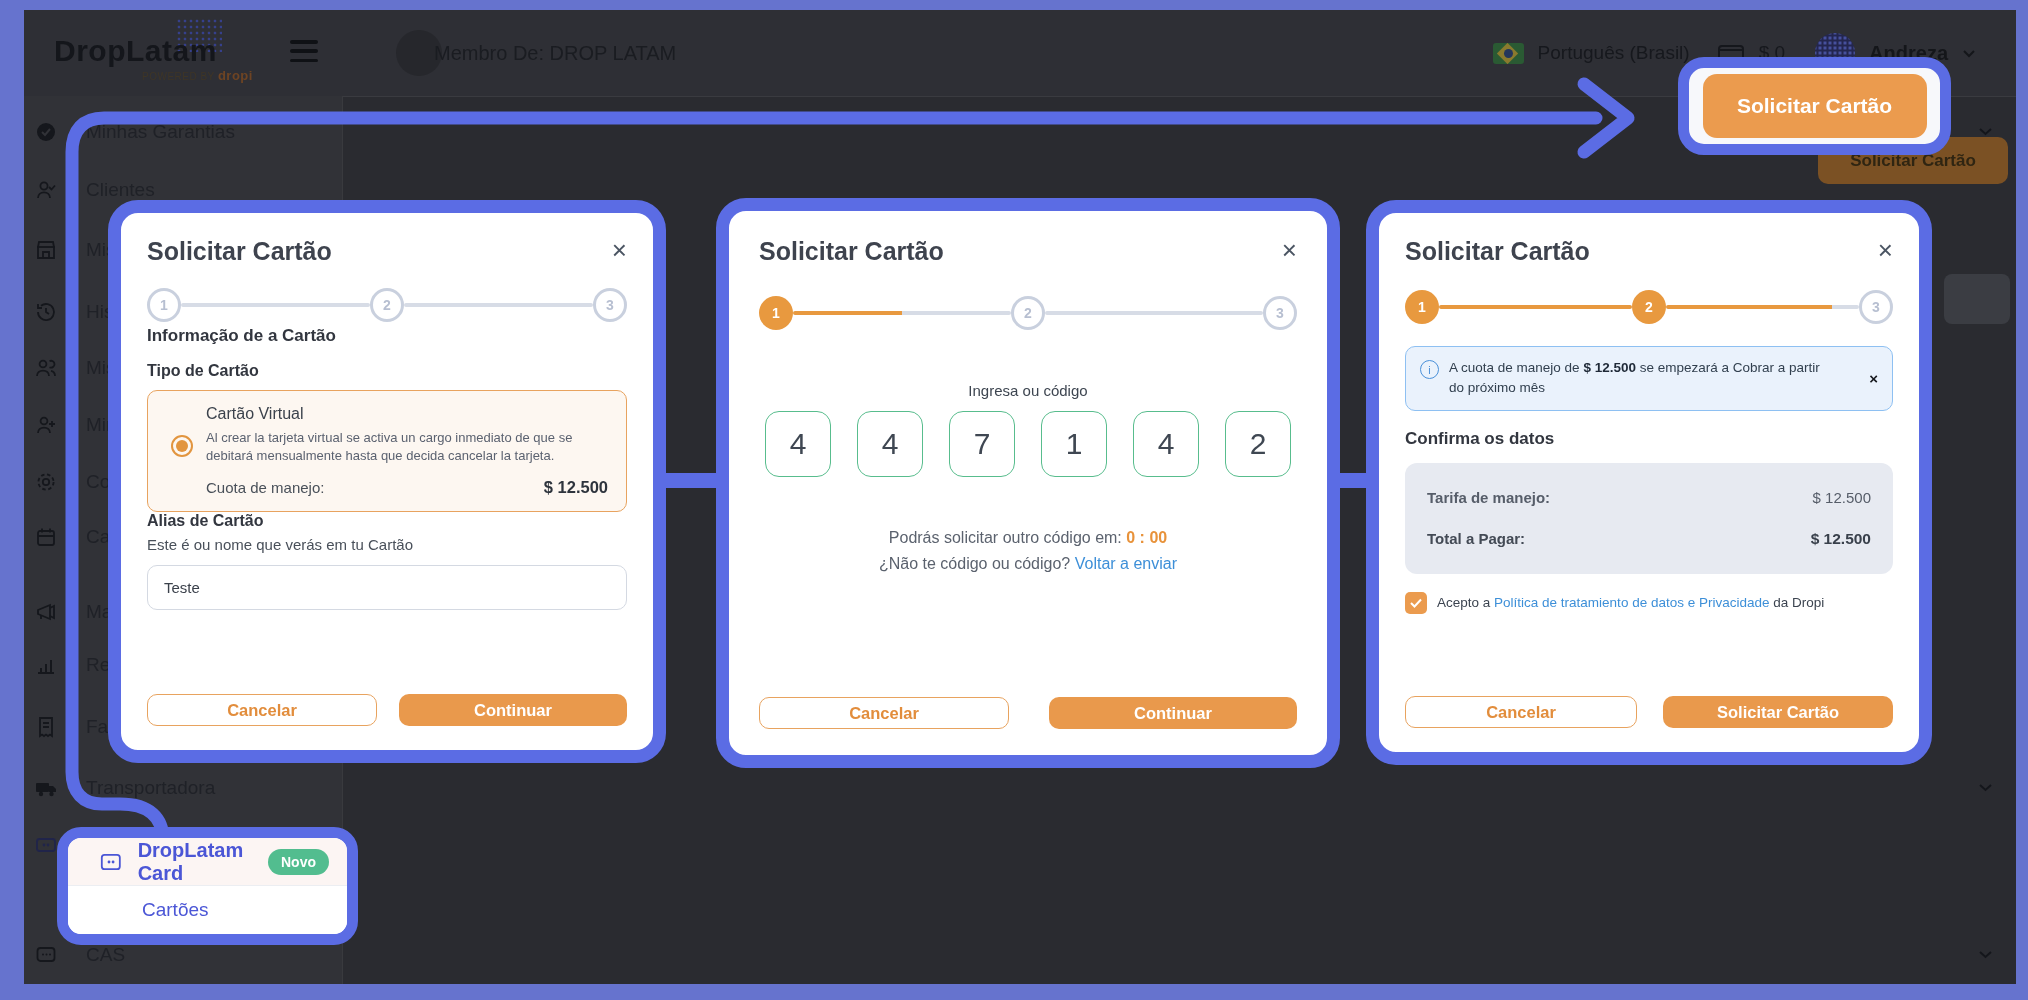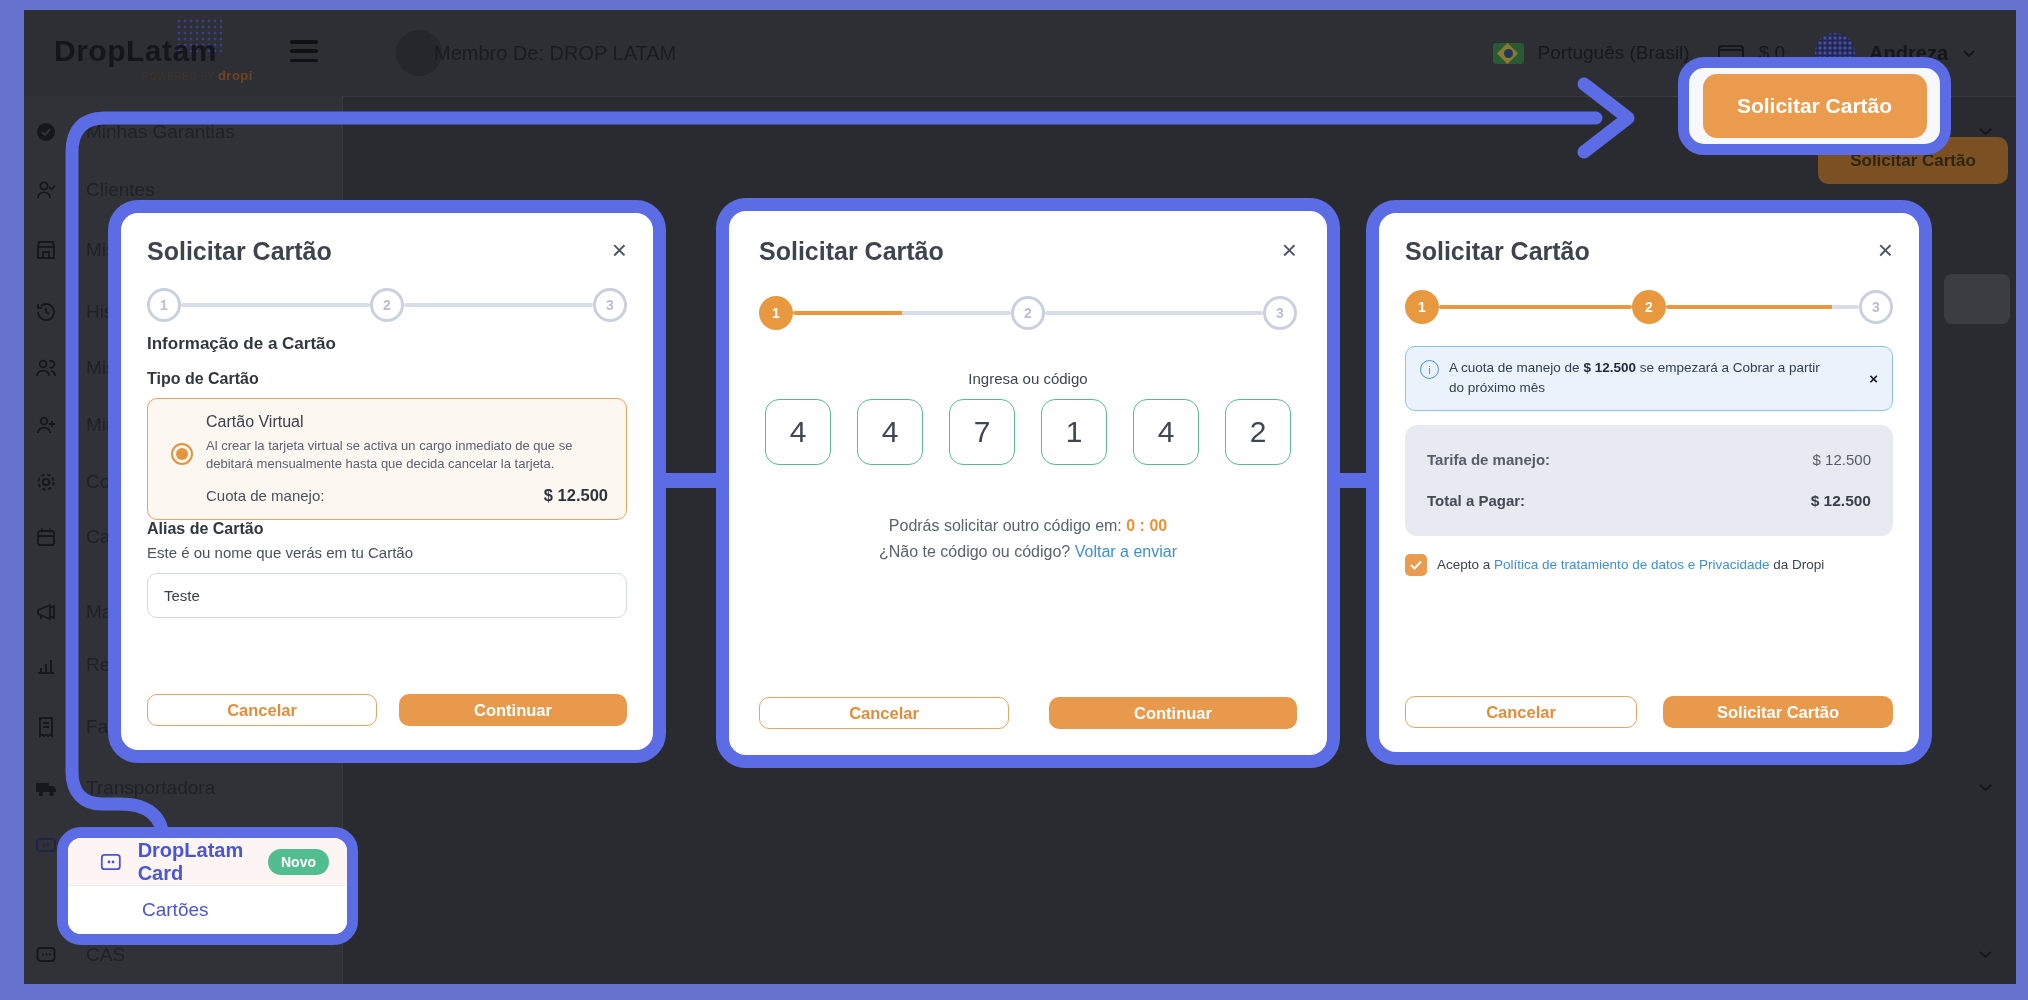--- a/index.html
+++ b/index.html
@@ -290,21 +290,21 @@
     <span class="m-title">Solicitar Cartão</span>
     <span class="m-close">×</span>
   </div>
   <div class="stepper" style="margin-top:22px;">
     <div class="step off">1</div>
     <div class="sline"></div>
     <div class="step off">2</div>
     <div class="sline"></div>
     <div class="step off">3</div>
   </div>
-  <div class="sec-title" style="margin-top:12px;">Informação de a Cartão</div>
+  <div class="sec-title" style="margin-top:4px;">Informação de a Cartão</div>
   <div class="lbl-bold" style="margin-top:16px;">Tipo de Cartão</div>
   <div class="opt-box" style="margin-top:10px;padding-left:23px;">
     <span class="radio">
         <i></i>
       </span>
     <div style="flex:1;">
       <div class="opt-title">Cartão Virtual</div>
       <div class="opt-desc">Al crear la tarjeta virtual se activa un cargo inmediato de que se debitará mensualmente hasta que decida cancelar la tarjeta.</div>
       <div class="fee-row">
         <span class="fee-lab">Cuota de manejo:</span>
@@ -326,21 +326,21 @@
     <span class="m-title">Solicitar Cartão</span>
     <span class="m-close">×</span>
   </div>
   <div class="stepper" style="margin-top:30px;">
     <div class="step on">1</div>
     <div class="sline half"></div>
     <div class="step off">2</div>
     <div class="sline"></div>
     <div class="step off">3</div>
   </div>
-  <div class="code-label" style="margin-top:40px;">Ingresa ou código</div>
+  <div class="code-label" style="margin-top:52px;">Ingresa ou código</div>
   <div class="code-row" style="margin-top:12px;">
     <div class="code-box">4</div>
     <div class="code-box">4</div>
     <div class="code-box">7</div>
     <div class="code-box">1</div>
     <div class="code-box">4</div>
     <div class="code-box">2</div>
   </div>
   <div class="retry" style="margin-top:52px;">
     <span>Podrás solicitar outro código em:</span>
@@ -370,20 +370,21 @@
   </div>
   <div class="banner" style="margin-top:22px;">
     <i class="info-ic">i</i>
     <div class="banner-txt">
       <span>A cuota de manejo de</span>
       <b>$ 12.500</b>
       <span>se empezará a Cobrar a partir do próximo mês</span>
     </div>
     <span class="banner-x">×</span>
   </div>
+  <div class="sec-title" style="margin-top:18px;">Confirma os datos</div>
   <div class="gray-box" style="margin-top:14px;">
     <div class="g-row">
       <span class="g-lab">Tarifa de manejo:</span>
       <span class="g-val">$ 12.500</span>
     </div>
     <div class="g-row total">
       <span class="g-lab">Total a Pagar:</span>
       <span class="g-val">$ 12.500</span>
     </div>
   </div>

